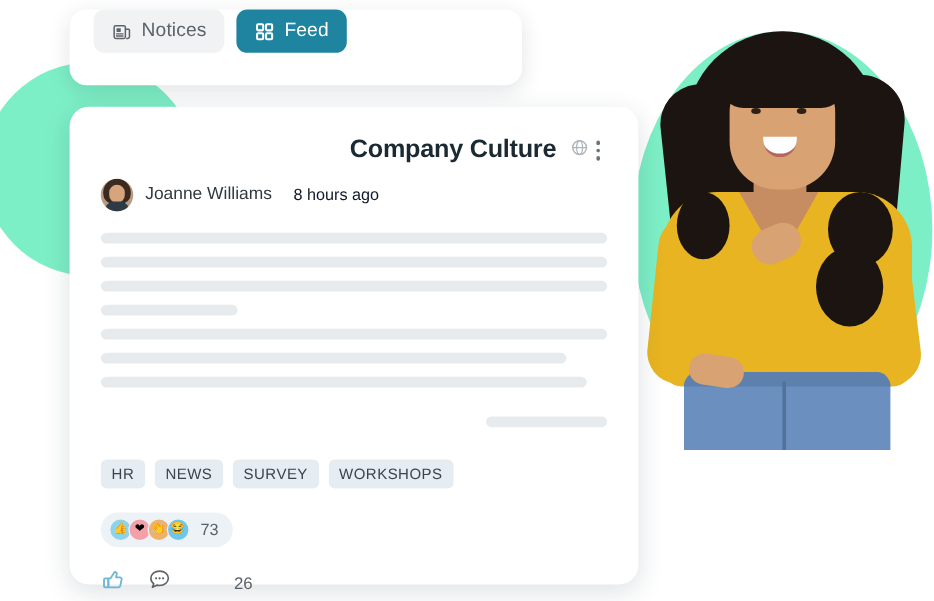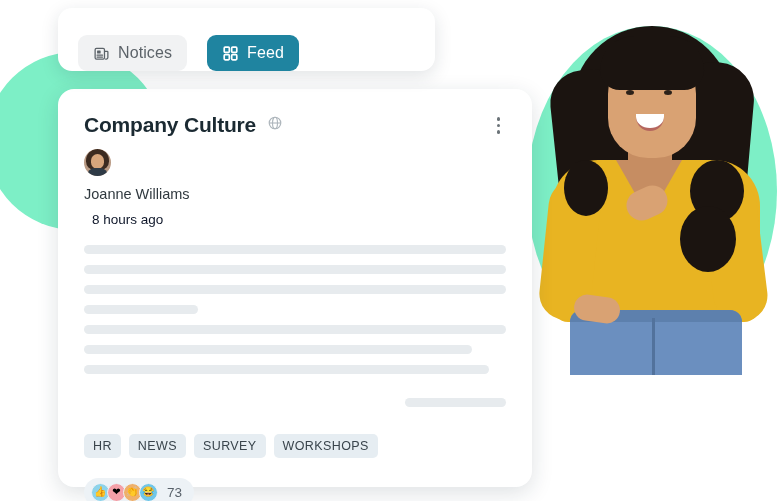--- a/index.html
+++ b/index.html
@@ -194,24 +194,24 @@
     position: absolute;
     left: 58px;
     top: 8px;
     width: 377px;
     height: 63px;
     background: #ffffff;
     border-radius: 14px;
     box-shadow: 0 5px 18px rgba(22, 40, 56, 0.13);
     z-index: 6;
     display: flex;
-    align-items: flex-end;
+    align-items: flex-start;
     padding: 0 20px;
     box-sizing: border-box;
-    gap: 20px;
+    gap: 10px;
   }
   .tab {
     display: flex;
     align-items: center;
     gap: 8px;
     height: 36px;
     padding: 0 15px;
     border-radius: 9px;
     background: #F1F2F3;
     color: #5C6369;
@@ -238,21 +238,21 @@
     border-radius: 16px;
     box-shadow: 0 6px 22px rgba(22, 40, 56, 0.14);
     z-index: 5;
     box-sizing: border-box;
     padding: 24px 26px 0 26px;
   }
 
   .post-head {
     display: flex;
     align-items: center;
-    justify-content: space-between;
+    justify-content: flex-end;
   }
   .post-title-wrap {
     display: flex;
     align-items: center;
     gap: 11px;
   }
   .post-title {
     font-size: 21px;
     font-weight: bold;
     color: #1B2A32;
@@ -268,23 +268,23 @@
   .kebab span {
     display: block;
     width: 3.5px;
     height: 3.5px;
     border-radius: 50%;
     background: #6b7378;
   }
 
   .post-byline {
     display: flex;
+    align-items: center;
     gap: 10px;
     margin-top: 11px;
-    flex-direction: column;
   }
   .avatar {
     width: 27px;
     height: 27px;
     border-radius: 50%;
     overflow: hidden;
     flex: none;
     background: #b99a84;
     position: relative;
   }

